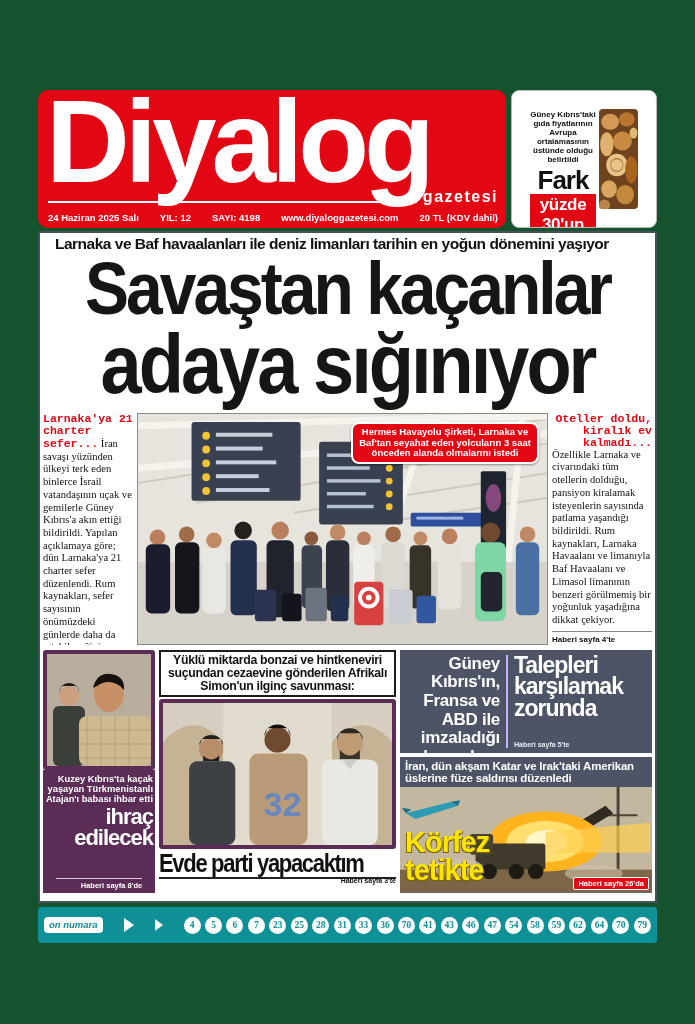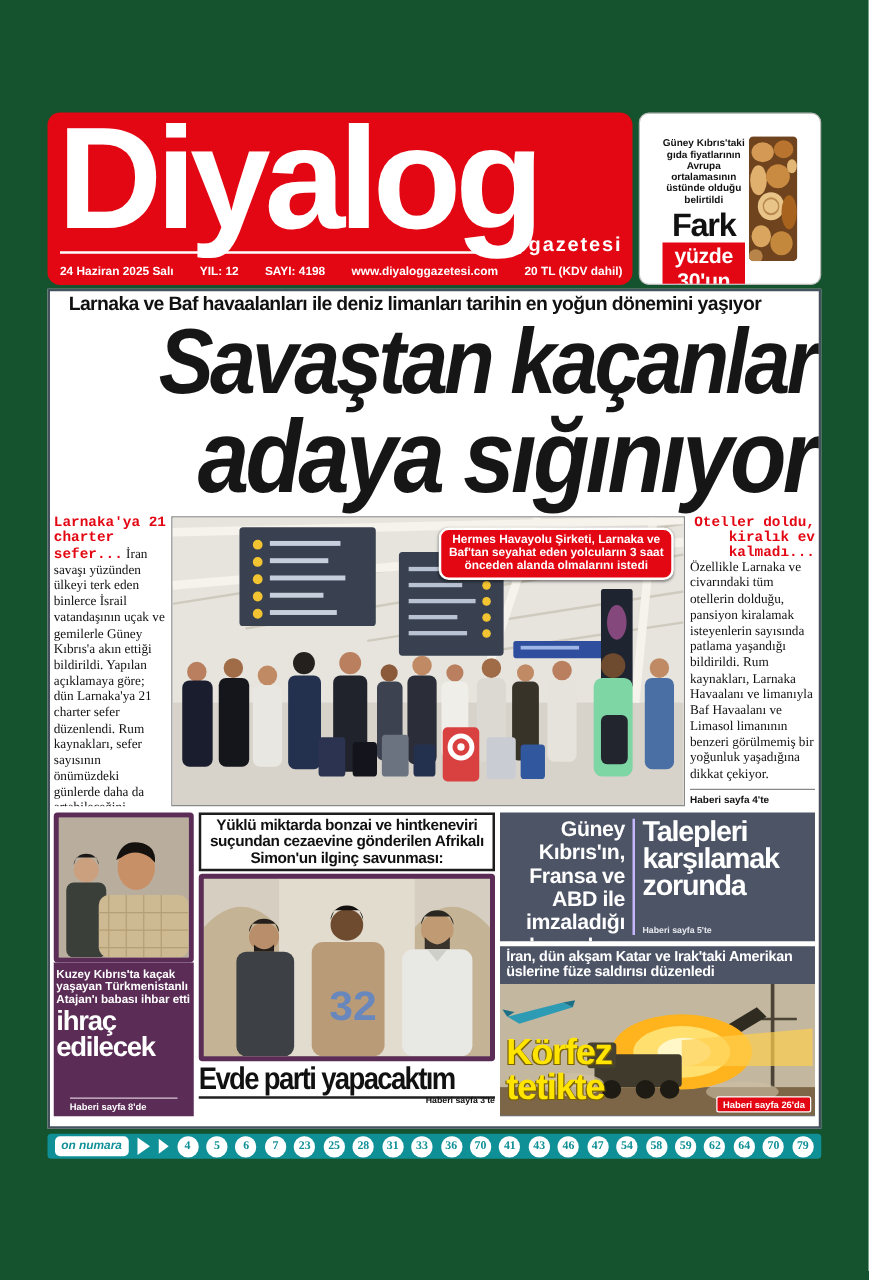--- a/index.html
+++ b/index.html
@@ -22,21 +22,21 @@
   .food-kicker { font-size:8px; font-weight:800; line-height:1.12; margin-top:2px; }
   .food-h1 { font-size:26px; font-weight:900; letter-spacing:-1px; line-height:1; margin-top:2px; }
   .food-hl { background:#e30613; color:#fff; font-size:17px; font-weight:800; padding:1px 3px; margin-top:1px; letter-spacing:-0.3px; }
   .food-h2 { font-size:15.5px; font-weight:900; letter-spacing:-0.5px; margin-top:1px;margin-left:30px; }
   .food-photo { flex:1; border-radius:4px; overflow:hidden; }
   .food-photo svg { display:block; width:100%; height:100%; }
 
   
   .frame { margin-top:3px; border:2px solid #44525e; height:672px; overflow:hidden; background:#fff; padding:2px 3px; }
   .subhead { font-size:15.5px; font-weight:900; letter-spacing:-0.5px; line-height:1.2; white-space:nowrap;margin-left:12px; }
-  .mainhead { text-align:right; font-weight:900; letter-spacing:-3px; color:#161616;font-style:italic; }
+  .mainhead { text-align:center; font-weight:900; letter-spacing:-3px; color:#161616; }
   .mainhead .l1 { font-size:66px; line-height:.95; transform:scaleY(1.12); transform-origin:center top; }
   .mainhead .l2 { font-size:74px; line-height:.95; transform:scaleY(1.12); transform-origin:center top; margin-top:10px; }
 
   .story-row { display:flex; gap:4px; margin-top:16px; height:232px; }
   .serif { font-family:"Liberation Serif", serif; }
   .col-left { width:90px; font-size:10.6px; line-height:1.2; overflow:hidden; }
   .lead-red { color:#e30613; font-weight:bold; font-family:Liberation Mono, monospace; font-size:11.5px; line-height:1.05;text-align:right; }
   .photo-wrap { flex:1; position:relative; border:1px solid #8a8a8a; overflow:hidden; }
   .photo-wrap svg { display:block; width:100%; height:100%; }
   .caption-box { position:absolute; top:8px; right:8px; width:188px; background:#e30613; border:2px solid #fff; border-radius:8px;
@@ -44,21 +44,21 @@
                  box-shadow:0 1px 2px rgba(0,0,0,.4); }
   .col-right { width:100px; display:flex; flex-direction:column; font-size:10.6px; line-height:1.2; overflow:hidden; }
   .col-right .page-ref { margin-top:auto; border-top:1px solid #888; padding-top:3px; font-family:"Liberation Sans", sans-serif; font-size:8px; font-weight:bold; }
 
   
   .band { display:flex; gap:4px; margin-top:5px; height:243px; }
   .band-left { width:112px; display:flex; flex-direction:column; }
   .photo-frame { border:4px solid #5a2c56; border-radius:3px; overflow:hidden; background:#cabfae; }
   .photo-frame svg { display:block; width:100%; height:100%; }
   .p2 { height:120px; }
-  .purple-box { flex:1; background:#5a2c56; color:#fff; text-align:left; padding:4px 2px 3px; display:flex; flex-direction:column; }
+  .purple-box { flex:1; background:#5a2c56; color:#fff; text-align:right; padding:4px 2px 3px; display:flex; flex-direction:column; }
   .purple-kicker { font-size:9.3px; font-weight:800; line-height:1.1; }
   .purple-head { font-size:22px; font-weight:900; letter-spacing:-1px; line-height:.95; margin-top:3px; }
   .purple-ref { font-size:7.5px; font-weight:bold; border-top:1px solid #d9c6d6; margin:auto auto 0; padding-top:2px; width:80%; }
 
   .band-mid { width:237px; display:flex; flex-direction:column; }
   .bonzai-box { border:2.5px solid #1d1d1d; padding:2px 3px; text-align:center; font-weight:900; font-size:12.3px; line-height:1.08; letter-spacing:-0.3px; }
   .p3 { height:150px; margin-top:2px; }
   .evde-row { margin-top:2px; border-bottom:2px solid #222; padding-bottom:1px; }
   .evde-head { font-size:25px; font-weight:900; letter-spacing:-1.5px; line-height:1; white-space:nowrap; transform:scaleX(.88); transform-origin:left center; }
   .evde-ref { text-align:right; font-size:7px; font-weight:bold; margin-top:-2px; }
@@ -72,21 +72,21 @@
   .t-ref { font-size:7px; font-weight:bold; margin-top:auto; color:#e8eaef; }
   .gulf { flex:1; display:flex; flex-direction:column; overflow:hidden; }
   .gulf-kicker { font-weight:800; font-size:11.5px; line-height:1.12; padding:3px 5px 2px; letter-spacing:-0.2px; }
   .gulf-photo { flex:1; position:relative; overflow:hidden; }
   .gulf-photo svg { display:block; width:100%; height:100%; }
   .korfez { position:absolute; left:5px; bottom:8px; color:#ffe400; font-weight:900; font-size:29px; line-height:.95; letter-spacing:-1px;
             width:110px; text-shadow:1px 1px 0 #7a6300, -1px 1px 0 #7a6300; }
   .gulf-badge { position:absolute; right:3px; bottom:3px; background:#e30613; color:#fff; font-size:7.5px; font-weight:bold; padding:1px 4px; border:1px solid #fff; border-radius:2px; }
 
   
-  .lotto { margin-top:4px; height:20px; background:#0f8f96; border-radius:3px; display:flex; align-items:center; padding:0 6px; gap:7px; }
+  .lotto { margin-top:4px; height:36px; background:#0f8f96; border-radius:3px; display:flex; align-items:center; padding:0 6px; gap:21px; }
   .lotto-logo { background:#fff; color:#0f8f96; border-radius:4px; font-size:9.5px; font-weight:bold; font-style:italic; padding:2px 5px; white-space:nowrap; line-height:1.3; }
   .tri { width:0; height:0; border-top:7px solid transparent; border-bottom:7px solid transparent; border-left:10px solid #fff; }
   .tri.small { border-top-width:6px; border-bottom-width:6px; border-left-width:8px; }
   .balls { flex:1; display:flex; justify-content:space-between; align-items:center; }
   .ball { width:17px; height:17px; background:#fff; border-radius:50%; color:#0f8f96; font-size:9.5px; font-weight:bold;
           font-family:"Liberation Serif", serif; display:flex; align-items:center; justify-content:center; }
 </style>
 </head>
 <body>
 

